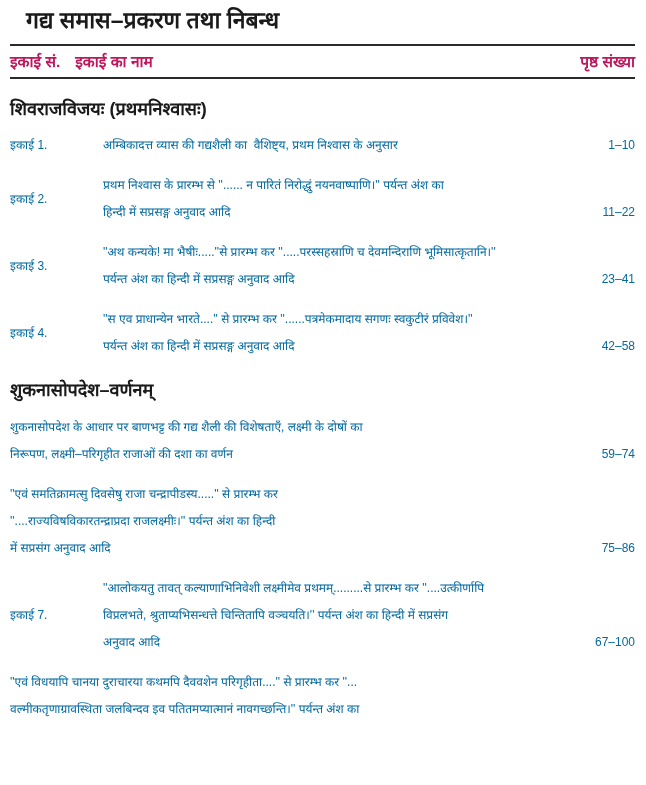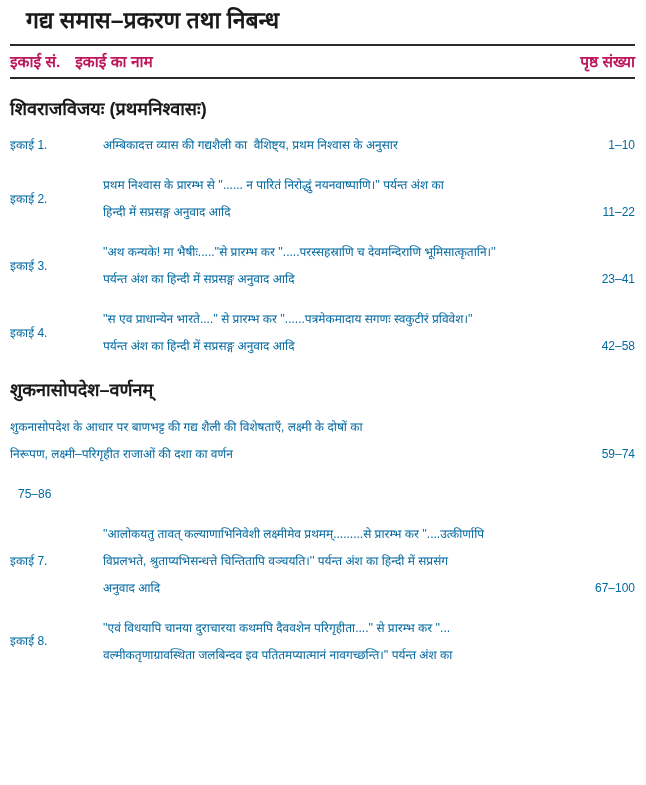--- a/index.html
+++ b/index.html
@@ -128,33 +128,37 @@
       </div>
       <div class="section-heading">शुकनासोपदेश–वर्णनम्</div>
       <div class="entry">
         <div class="unit-desc">
           <div class="desc-line">शुकनासोपदेश के आधार पर बाणभट्ट की गद्य शैली की विशेषताएँ, लक्ष्मी के दोषों का</div>
           <div class="desc-line">निरूपण, लक्ष्मी–परिगृहीत राजाओं की दशा का वर्णन</div>
         </div>
         <span class="unit-pages">59–74</span>
       </div>
       <div class="entry">
+        <div class="unit-desc">
+          <div class="desc-line">''एवं समतिक्रामत्सु दिवसेषु राजा चन्द्रापीडस्य.....'' से प्रारम्भ कर</div>
+          <div class="desc-line">''....राज्यविषविकारतन्द्राप्रदा राजलक्ष्मीः।'' पर्यन्त अंश का हिन्दी</div>
+          <div class="desc-line">में सप्रसंग अनुवाद आदि</div>
+        </div>
         <span class="unit-pages">75–86</span>
       </div>
       <div class="entry">
         <span class="unit-label">इकाई 7.</span>
         <div class="unit-desc">
           <div class="desc-line">''आलोकयतु तावत् कल्याणाभिनिवेशी लक्ष्मीमेव प्रथमम्.........से प्रारम्भ कर ''....उत्कीर्णापि</div>
           <div class="desc-line">विप्रलभते, श्रुताप्यभिसन्धत्ते चिन्तितापि वञ्चयति।'' पर्यन्त अंश का हिन्दी में सप्रसंग</div>
           <div class="desc-line">अनुवाद आदि</div>
         </div>
         <span class="unit-pages">67–100</span>
       </div>
       <div class="entry">
-        <span class="unit-label">इकाई 8.</span>
         <div class="unit-desc">
           <div class="desc-line">''एवं विधयापि चानया दुराचारया कथमपि दैववशेन परिगृहीता....'' से प्रारम्भ कर ''...</div>
           <div class="desc-line">वल्मीकतृणाग्रावस्थिता जलबिन्दव इव पतितमप्यात्मानं नावगच्छन्ति।'' पर्यन्त अंश का</div>
         </div>
       </div>
     </div>
 
 </div>
 
 </body></html>

